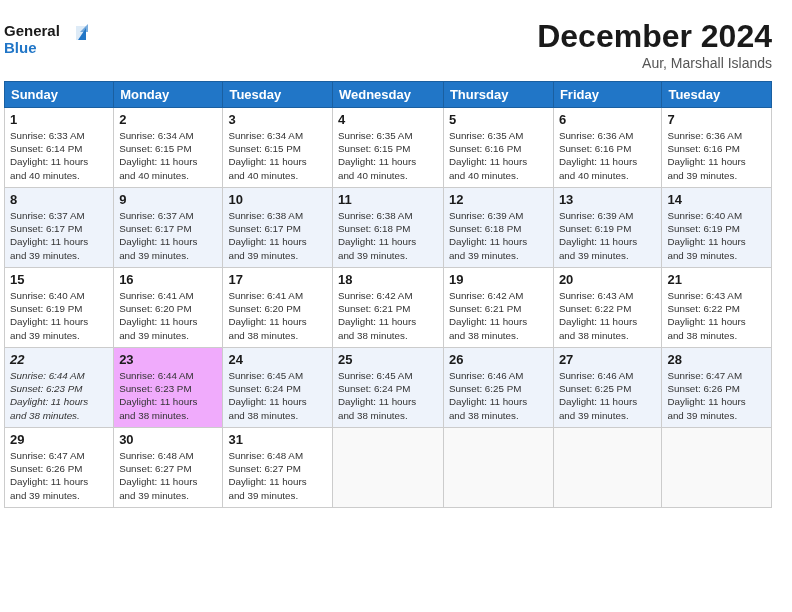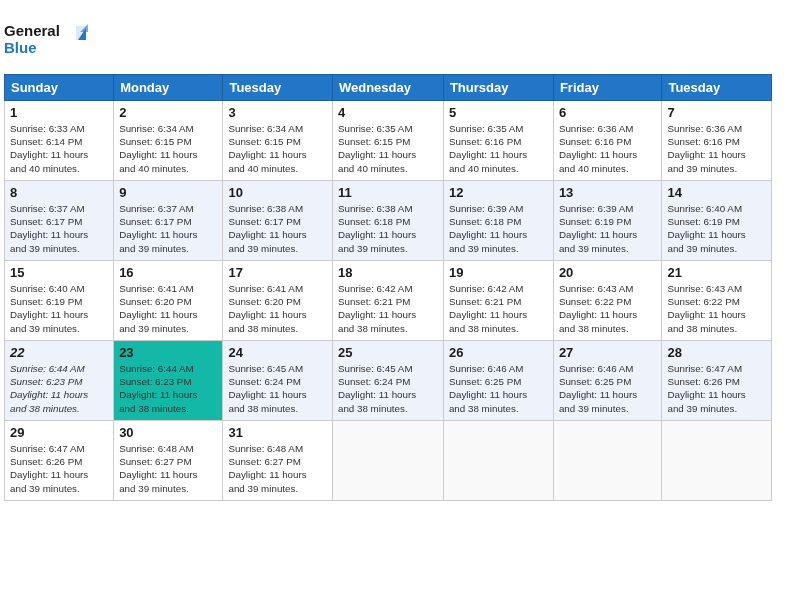--- a/index.html
+++ b/index.html
@@ -83,20 +83,24 @@
         <svg width="90" height="42" viewBox="0 0 90 42">
 
           <text x="0" y="18" font-family="Arial" font-size="15" font-weight="bold" fill="#1a1a1a">General</text>
           <text x="0" y="35" font-family="Arial" font-size="15" font-weight="bold" fill="#2176C7">Blue</text>
 
           <polygon points="72,8 82,8 82,22 72,22" fill="#2176C7" opacity="0.15"></polygon>
           <polygon points="74,22 82,10 82,22" fill="#2176C7"></polygon>
           <polygon points="76,14 84,6 84,14" fill="#2176C7" opacity="0.6"></polygon>
         </svg>
       </div>
+    </div>
+    <div class="title-block">
+      <div class="month-title">December 2024</div>
+      <div class="location">Aur, Marshall Islands</div>
     </div>
   </div>
 
   <table class="calendar">
     <thead>
       <tr>
         <th>Sunday</th>
         <th>Monday</th>
         <th>Tuesday</th>
         <th>Wednesday</th>
@@ -260,21 +264,21 @@
           </td>
         </tr>
         <tr>
           <td style="background-color: rgb(238, 243, 251); font-style: italic;">
             <span class="day-num">22</span>
             <div class="day-info" style="white-space: pre-line;">Sunrise: 6:44 AM
 Sunset: 6:23 PM
 Daylight: 11 hours
 and 38 minutes.</div>
           </td>
-          <td style="background-color: #14b8a6;">
+          <td style="background-color: #f0abfc;">
             <span class="day-num">23</span>
             <div class="day-info" style="white-space: pre-line;">Sunrise: 6:44 AM
 Sunset: 6:23 PM
 Daylight: 11 hours
 and 38 minutes.</div>
           </td>
           <td style="background-color: rgb(238, 243, 251);">
             <span class="day-num">24</span>
             <div class="day-info" style="white-space: pre-line;">Sunrise: 6:45 AM
 Sunset: 6:24 PM

